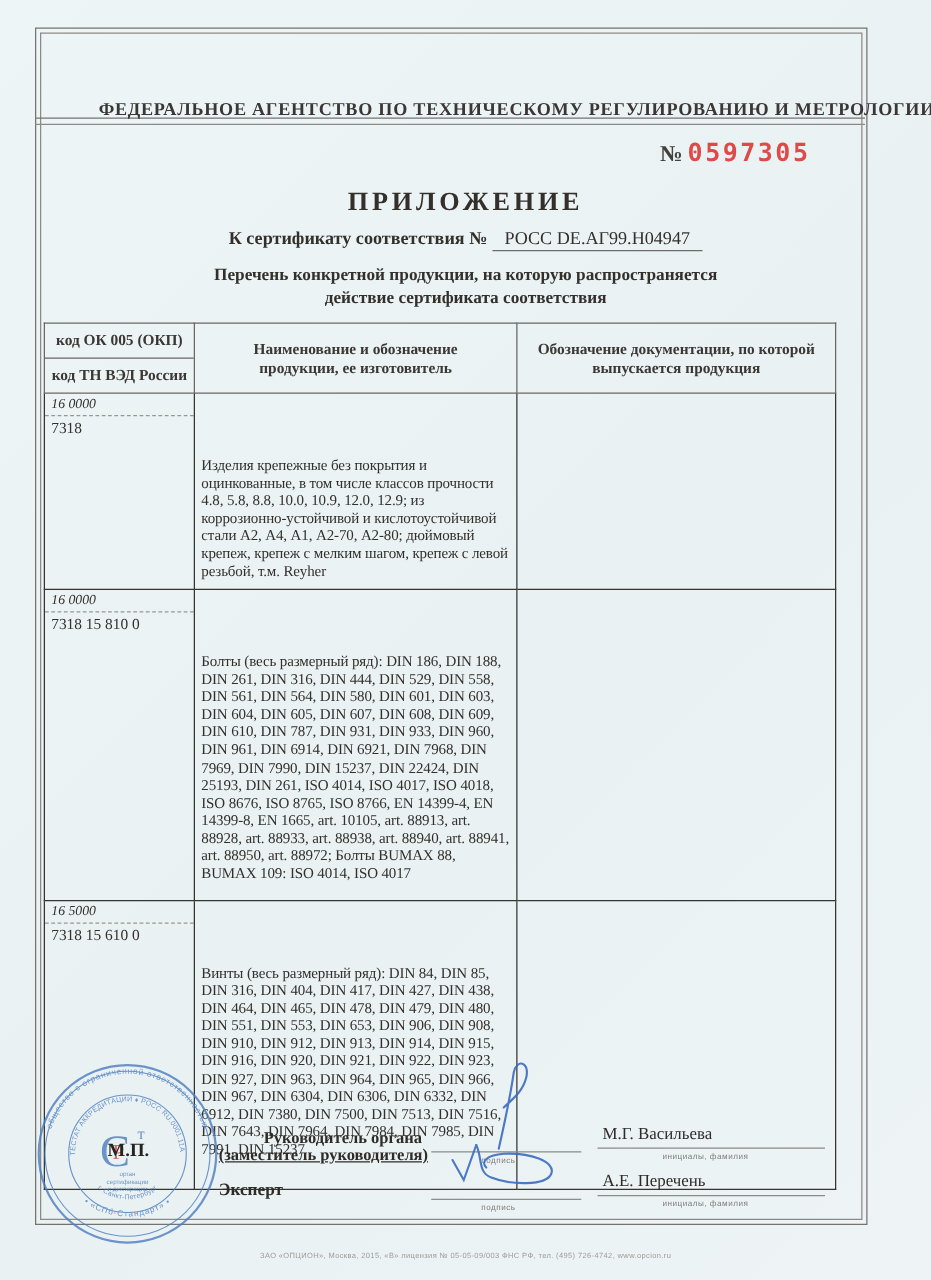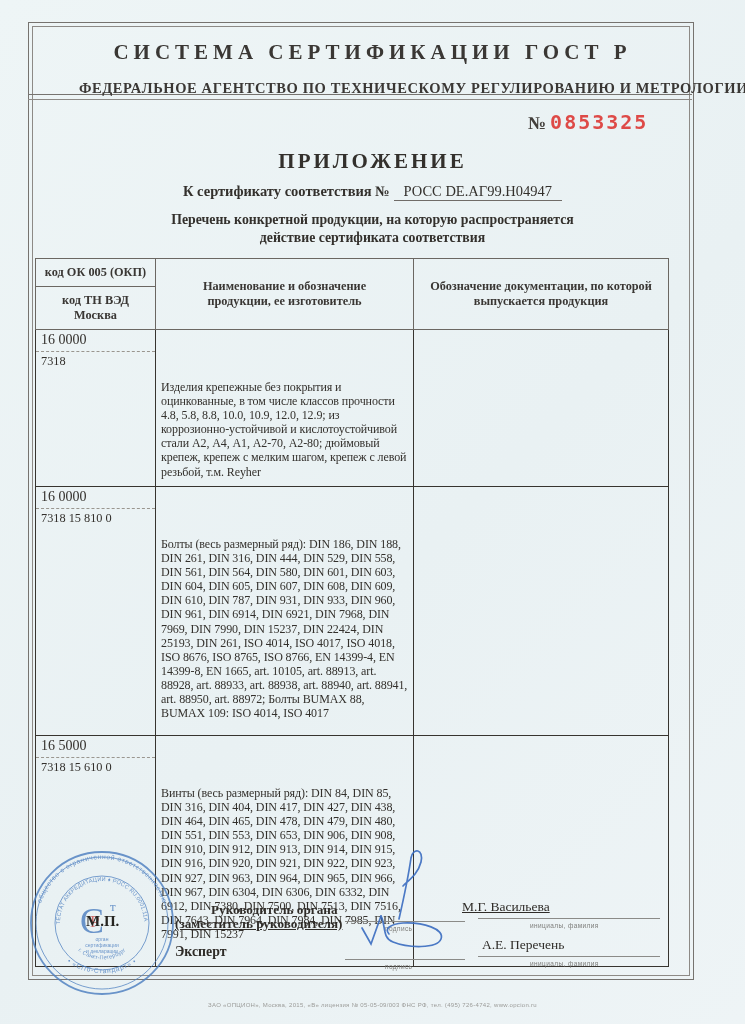--- a/index.html
+++ b/index.html
@@ -32,22 +32,22 @@
   
   table.prod{position:absolute; left:35px; top:258px; border-collapse:collapse; table-layout:fixed;}
   table.prod col.c1{width:120px;} table.prod col.c2{width:258px;} table.prod col.c3{width:255px;}
   table.prod th{border:1.1px solid #6b6762; font-size:12.3px; font-weight:bold;
                 padding:0; vertical-align:middle; color:#3a3734;}
   table.prod td{border:1.5px solid #37342f; vertical-align:top; padding:0;}
   .h-split div{padding:6px 4px;}
   .h-split .top{border-bottom:1px solid #6b6762;text-align:center;}
   .cell-txt{font-size:12px; line-height:14.1px; padding:2px 4px 2px 5px; overflow:hidden;
             letter-spacing:-0.1px;margin-top:48px;}
-  .code-cell .okp{padding:2px 4px 3px 5px; font-size:14px;
-                  border-bottom:1px dashed #9a968f;}
+  .code-cell .okp{padding:2px 4px 3px 5px; font-size:11px;
+                  border-bottom:1px dashed #9a968f;font-style:italic;}
   .code-cell .tnved{padding:2px 4px 2px 5px; font-size:12.3px;}
   .rh1 .cell-txt,.rh1 .code-wrap{height:104px;}
   .rh2 .cell-txt,.rh2 .code-wrap{height:196px;}
   .rh3 .cell-txt,.rh3 .code-wrap{height:178px;}
 
   
   .sig-label{position:absolute; font-weight:bold; font-size:13.2px; color:#2f2c28;}
   .sig-label.u{text-decoration:underline;}
   .sig-line{position:absolute; border-bottom:1px solid #8b8b88; height:1px;}
   .tiny-cap{position:absolute; font-family:"Liberation Sans", sans-serif;
@@ -63,26 +63,25 @@
                letter-spacing:.3px;}
 </style>
 </head>
 <body>
 
 <div class="page">
 
   <div class="frame"></div>
   <div class="hdr-sep"></div>
 
-  <div class="center sys-title">СИСТЕМА СЕРТИФИКАЦИИ ГОСТ Р</div>
   <div class="center agency">ФЕДЕРАЛЬНОЕ АГЕНТСТВО ПО ТЕХНИЧЕСКОМУ РЕГУЛИРОВАНИЮ И МЕТРОЛОГИИ</div>
 
   <div class="serial">
     <span class="no-sign">№</span>
-    <span class="no-val">0853325</span>
+    <span class="no-val">0597305</span>
   </div>
 
   <div class="center doc-title">ПРИЛОЖЕНИЕ</div>
 
   <div class="center cert-line">
     <span>К сертификату соответствия №</span>
     <span class="val">РОСС DE.АГ99.Н04947</span>
   </div>
 
   <div class="center subtitle2">действие сертификата соответствия</div>
@@ -92,21 +91,21 @@
     <colgroup>
         <col class="c1">
         <col class="c2">
         <col class="c3">
       </colgroup>
     <tbody>
         <tr>
       <th>
         <div class="h-split">
           <div class="top">код ОК 005 (ОКП)</div>
-          <div>код ТН ВЭД Москва</div>
+          <div>код ТН ВЭД России</div>
         </div>
       </th>
       <th style="padding:0 14px;">Наименование и обозначение продукции, ее изготовитель</th>
       <th style="padding:0 14px;">Обозначение документации, по которой выпускается продукция</th>
     </tr>
     <tr class="rh1">
       <td class="code-cell">
         <div class="code-wrap">
           <div class="okp">16 0000</div>
           <div class="tnved">7318</div>
@@ -183,21 +182,21 @@
   </svg>
 
   <div class="mp">М.П.</div>
 
   <div class="sig-label" style="left:175px; top:902px;margin-left:36px;">Руководитель органа</div>
   <div class="sig-label u" style="left:175px; top:916px;">(заместитель руководителя)</div>
 
   <div class="sig-line" style="left:345px; top:920px; width:120px;"></div>
   <div class="tiny-cap" style="left:385px; top:925px;">подпись</div>
 
-  <div class="sig-name" style="left:462px; top:899px;text-decoration:underline;">М.Г. Васильева</div>
+  <div class="sig-name" style="left:482px; top:899px;">М.Г. Васильева</div>
   <div class="sig-line" style="left:478px; top:917px; width:182px;"></div>
   <div class="tiny-cap" style="left:530px; top:922px;">инициалы, фамилия</div>
 
   <div class="sig-label" style="left:175px; top:944px; font-size:13.8px;">Эксперт</div>
   <div class="sig-line" style="left:345px; top:958px; width:120px;"></div>
   <div class="tiny-cap" style="left:385px; top:963px;">подпись</div>
 
   <div class="sig-name" style="left:482px; top:937px;">А.Е. Перечень</div>
   <div class="sig-line" style="left:478px; top:955px; width:182px;"></div>
   <div class="tiny-cap" style="left:530px; top:960px;">инициалы, фамилия</div>

